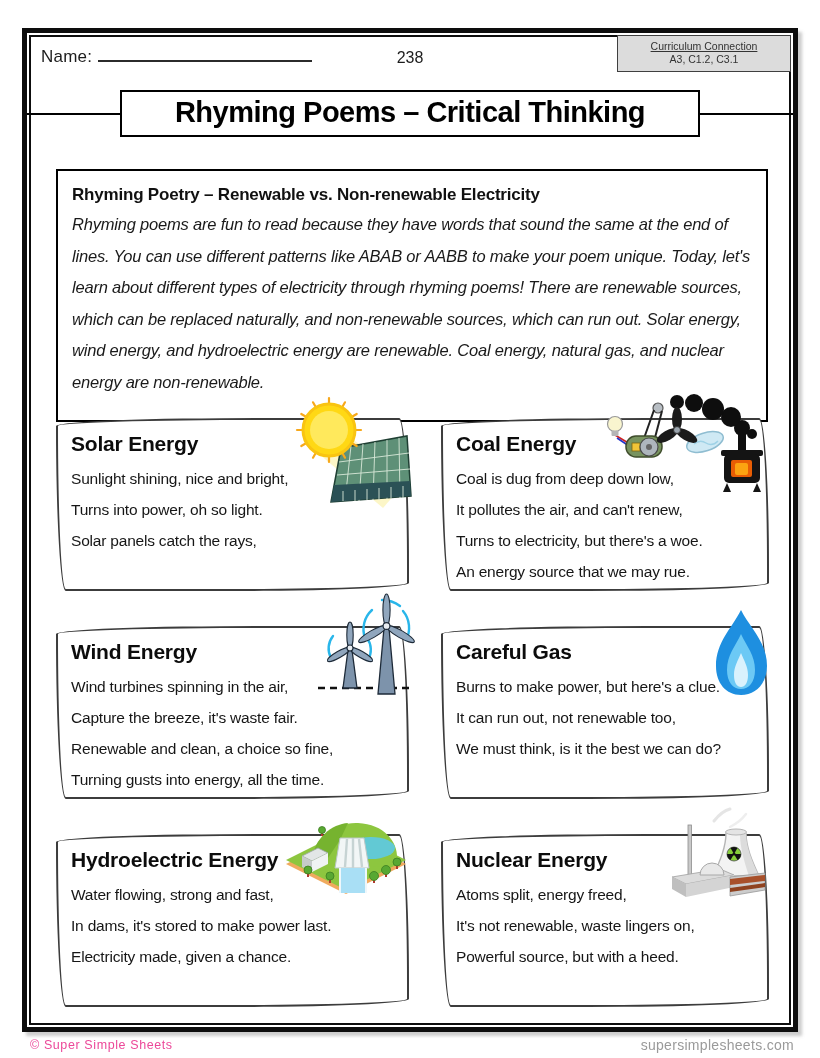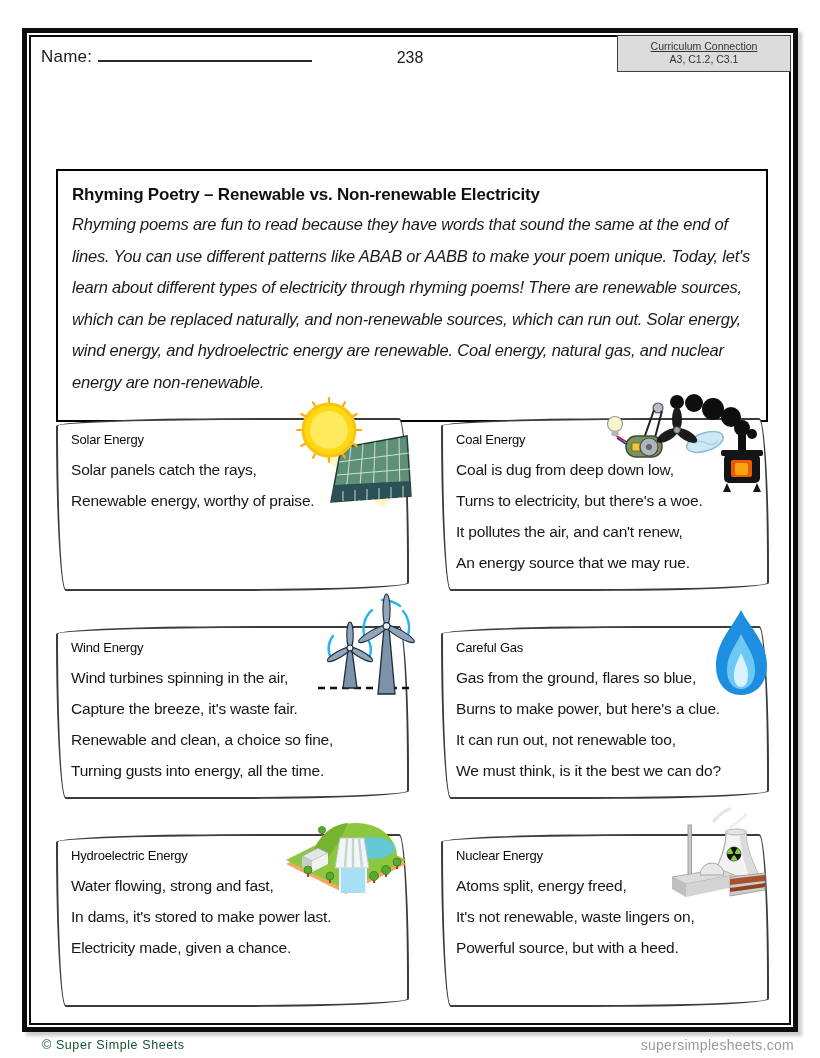--- a/index.html
+++ b/index.html
@@ -33,49 +33,52 @@
            padding:9px 14px 22px; background:#fff; }
   .intro-heading { font-size:17px; font-weight:bold; color:#111; line-height:29px; letter-spacing:-.2px; }
   .intro-body { font-size:16.5px; color:#1a1a1a; line-height:31.5px; letter-spacing:-.2px; text-align:left;font-style:italic; }
 
   
   .poems { position:absolute; left:29px; top:385px; display:grid;
            grid-template-columns:353px 328px; column-gap:32px; row-gap:35px; }
   .poem-box { position:relative; height:173px; border:2px solid #3c3c3c; background:#fff;
               padding:12px 12px 0 13px;
               border-radius:255px 12px 225px 12px / 10px 185px 10px 205px; }
-  .poem-title { font-size:13px; font-weight:normal; color:#0c0c0c; letter-spacing:-.2px; margin-bottom:7px; position:relative; z-index:2; }
+  .poem-title { font-size:21px; font-weight:bold; color:#0c0c0c; letter-spacing:-.2px; margin-bottom:7px; position:relative; z-index:2; }
   .poem-line { font-size:15.5px; color:#161616; line-height:31px; letter-spacing:-.2px; white-space:nowrap; position:relative; z-index:1; }
   .poem-icon { position:absolute; z-index:3; pointer-events:none; }
   .icon-solar   { top:-24px; right:-6px; }
   .icon-coal    { top:-26px; right:-4px; }
   .icon-wind    { top:-30px; right:-4px; }
   .icon-gas     { top:-20px; right:-2px; }
   .icon-hydro   { top:-30px; right:-2px; }
   .icon-nuclear { top:-33px; right:-2px; }
 
   
-  .footer-left  { position:absolute; left:42px;  top:1038px; font-size:12.5px; color:#14532d; letter-spacing:.6px; }
+  .footer-left  { position:absolute; left:30px;  top:1038px; font-size:12.5px; color:#ec4899; letter-spacing:.6px; }
   .footer-right { position:absolute; right:26px; top:1037px; font-size:14px;  color:#9a9a9a; letter-spacing:.3px; }
 </style>
 </head>
 <body>
 
 <div class="page">
   <div class="frame">
 
     <div class="name-row">
       <span>Name:</span><span class="name-blank"></span>
     </div>
     <div class="page-num">238</div>
     <div class="curriculum">
       <div class="cc-title">Curriculum Connection</div>
       <div class="cc-codes">A3, C1.2, C3.1</div>
     </div>
 
+    <div class="title-wrap">
+      <div class="title-box">Rhyming Poems – Critical Thinking</div>
+    </div>
 
     <div class="intro">
       <div class="intro-heading">Rhyming Poetry – Renewable vs. Non-renewable Electricity</div>
       <div class="intro-body">Rhyming poems are fun to read because they have words that sound the same at the end of lines. You can use different patterns like ABAB or AABB to make your poem unique. Today, let's learn about different types of electricity through rhyming poems! There are renewable sources, which can be replaced naturally, and non-renewable sources, which can run out. Solar energy, wind energy, and hydroelectric energy are renewable. Coal energy, natural gas, and nuclear energy are non-renewable.</div>
     </div>
 
     <div class="poems">
 
       <div class="poem-box">
         <svg class="poem-icon icon-solar" width="128" height="118" viewBox="0 0 128 118" style="overflow:visible">
@@ -110,22 +113,23 @@
               <line x1="44" y1="2" x2="44" y2="10" transform="rotate(210 44 34)"></line>
             <line x1="44" y1="2" x2="44" y2="10" transform="rotate(240 44 34)"></line>
               <line x1="44" y1="2" x2="44" y2="10" transform="rotate(270 44 34)"></line>
             <line x1="44" y1="2" x2="44" y2="10" transform="rotate(300 44 34)"></line>
               <line x1="44" y1="2" x2="44" y2="10" transform="rotate(330 44 34)"></line>
           </g>
           <circle cx="44" cy="34" r="26" fill="#ffd814" stroke="#f9c411" stroke-width="3"></circle>
           <circle cx="44" cy="34" r="19" fill="#ffe95c"></circle>
         </svg>
         <div class="poem-title">Solar Energy</div>
+        <div class="poem-line">Sunlight shining, nice and bright,</div>
+        <div class="poem-line">Turns into power, oh so light.</div>
         <div class="poem-line">Solar panels catch the rays,</div>
-        <div class="poem-line">Renewable energy, worthy of praise.</div>
       </div>
 
       <div class="poem-box">
         <svg class="poem-icon icon-coal" width="165" height="100" viewBox="0 0 165 100" style="overflow:visible">
           <g fill="#0e0e0e">
             <circle cx="136" cy="34" r="8"></circle>
               <circle cx="125" cy="23" r="10"></circle>
               <circle cx="107" cy="15" r="11"></circle>
             <circle cx="88" cy="9" r="9"></circle>
               <circle cx="71" cy="8" r="7"></circle>
@@ -153,22 +157,22 @@
           <circle cx="71" cy="36" r="3.5" fill="#9aa4ad" stroke="#333" stroke-width="1"></circle>
           <rect x="115" y="56" width="42" height="6" rx="2" fill="#141414"></rect>
           <rect x="118" y="60" width="36" height="29" rx="5" fill="#141414"></rect>
           <rect x="125" y="66" width="21" height="17" rx="2" fill="#e85d04"></rect>
           <rect x="129" y="69" width="13" height="12" rx="2" fill="#fca311"></rect>
           <path d="M121,89 l-4,9 h8 z" fill="#141414"></path>
           <path d="M151,89 l4,9 h-8 z" fill="#141414"></path>
         </svg>
         <div class="poem-title">Coal Energy</div>
         <div class="poem-line">Coal is dug from deep down low,</div>
+        <div class="poem-line">It pollutes the air, and can't renew,</div>
         <div class="poem-line">Turns to electricity, but there's a woe.</div>
-        <div class="poem-line">It pollutes the air, and can't renew,</div>
         <div class="poem-line">An energy source that we may rue.</div>
       </div>
 
       <div class="poem-box">
         <svg class="poem-icon icon-wind" width="95" height="100" viewBox="0 0 95 100" style="overflow:visible">
           <line x1="2" y1="90" x2="93" y2="90" stroke="#111" stroke-width="2.5" stroke-dasharray="7 5"></line>
           <g stroke="#29b6ea" stroke-width="2.4" fill="none" stroke-linecap="round">
             <path d="M15,60 A20,20 0 0 1 17,38"></path>
             <path d="M52,62 A20,20 0 0 0 51,40"></path>
             <path d="M49,40 A26,26 0 0 1 56,12"></path>
@@ -197,21 +201,20 @@
         <div class="poem-line">Turning gusts into energy, all the time.</div>
       </div>
 
       <div class="poem-box">
         <svg class="poem-icon icon-gas" width="55" height="90" viewBox="0 0 55 90" style="overflow:visible">
           <path d="M27,2 C36,20 53,34 53,58 C53,75 42,87 27,87 C12,87 2,75 2,58 C2,34 18,20 27,2 Z" fill="#1e8fe0"></path>
           <path d="M27,26 C33,39 41,47 41,62 C41,74 35,81 27,81 C19,81 13,74 13,62 C13,47 21,39 27,26 Z" fill="#6cc9f5"></path>
           <path d="M27,45 C30,53 34,58 34,67 C34,75 31,79 27,79 C23,79 20,75 20,67 C20,58 24,53 27,45 Z" fill="#d9f2fd"></path>
         </svg>
         <div class="poem-title">Careful Gas</div>
-        <div class="poem-line">Gas from the ground, flares so blue,</div>
         <div class="poem-line">Burns to make power, but here's a clue.</div>
         <div class="poem-line">It can run out, not renewable too,</div>
         <div class="poem-line">We must think, is it the best we can do?</div>
       </div>
 
       <div class="poem-box">
         <svg class="poem-icon icon-hydro" width="125" height="90" viewBox="0 0 125 90" style="overflow:visible">
           <polygon points="62,28 122,58 62,88 2,58" fill="#f0aa5e"></polygon>
           <polygon points="62,24 122,54 62,84 2,54" fill="#8dc63f"></polygon>
           <path d="M28,54 C30,32 50,16 74,17 C100,18 114,36 113,52 C112,60 100,62 88,60 L38,58 Z" fill="#8dc63f"></path>

